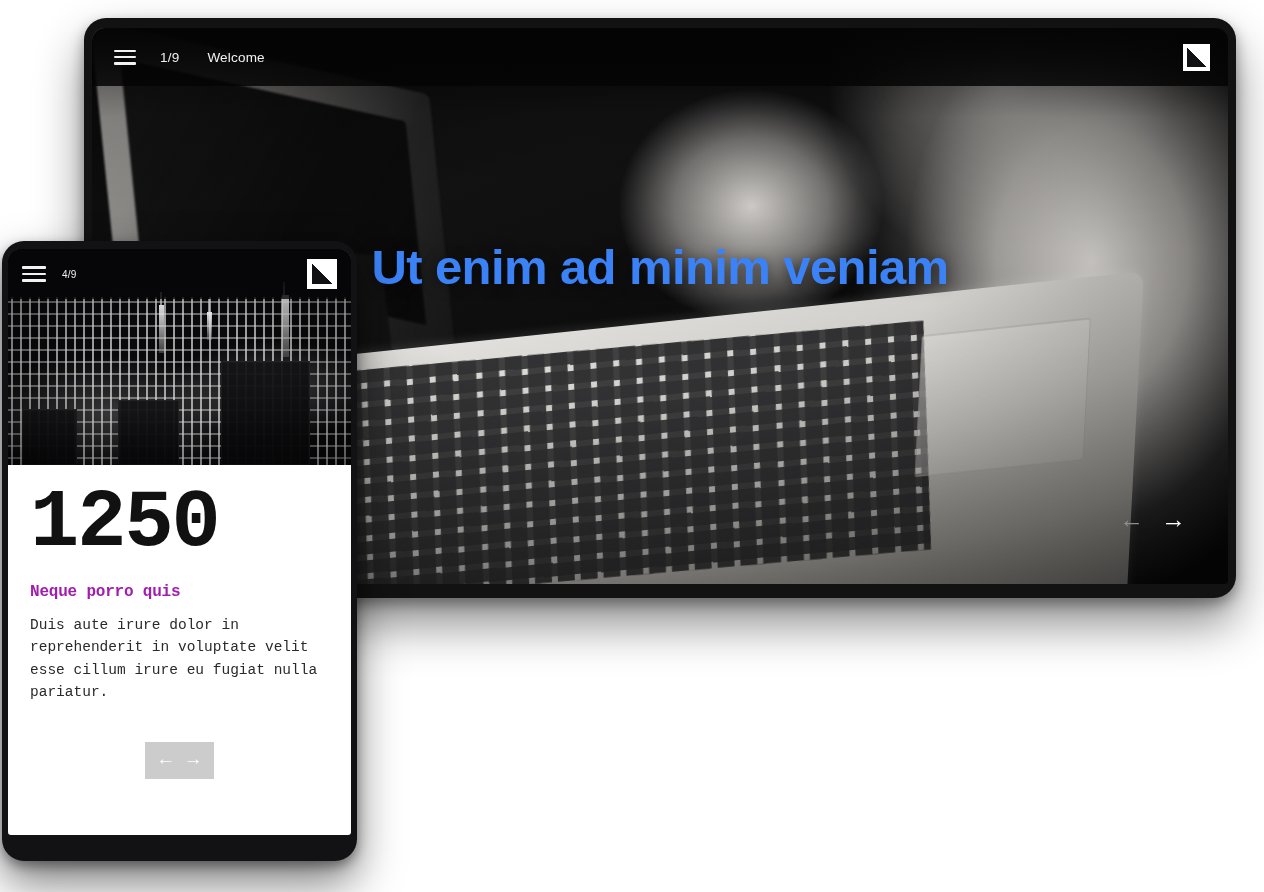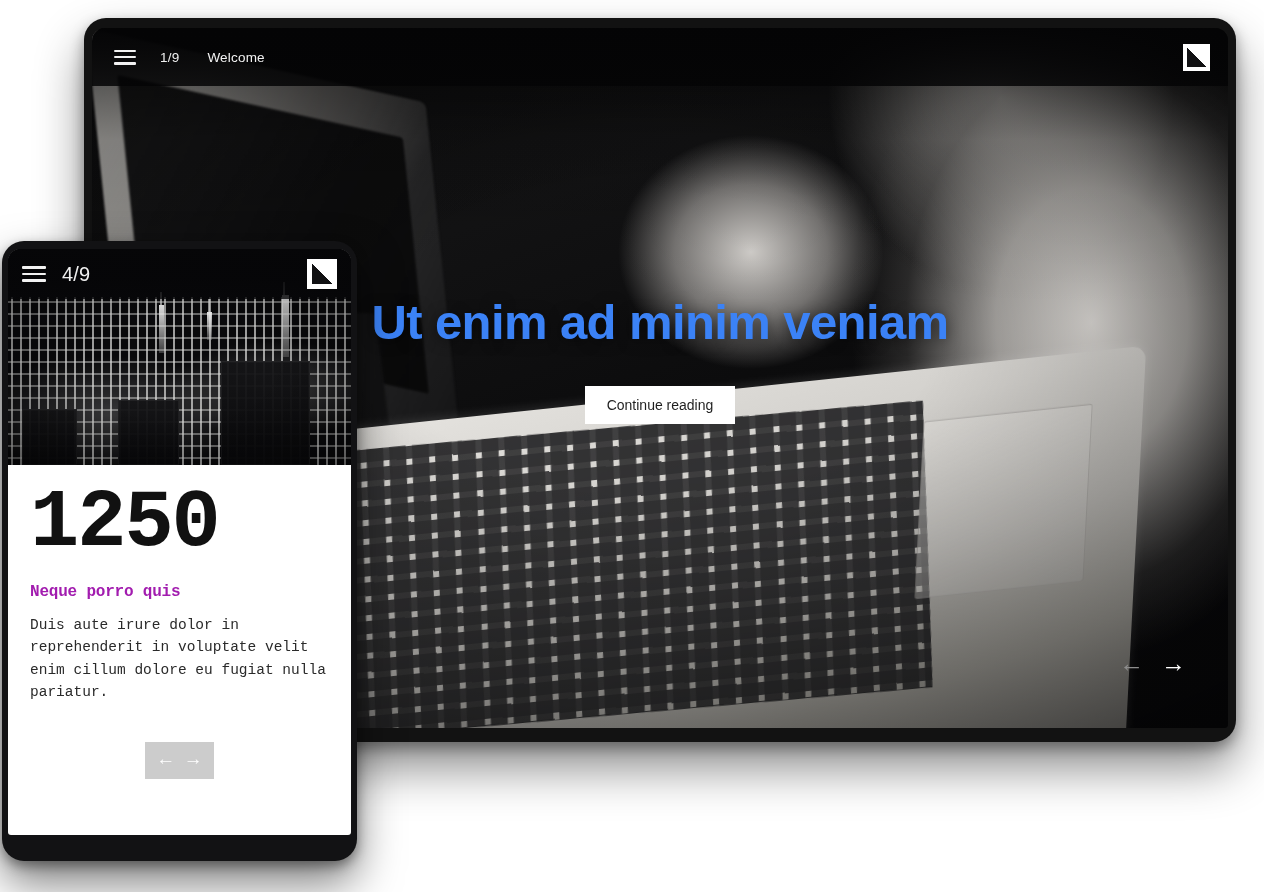--- a/index.html
+++ b/index.html
@@ -15,21 +15,21 @@
     font-family: "Liberation Sans", sans-serif;
     -webkit-font-smoothing: antialiased;
   }
 
   
   .desktop-device {
     position: absolute;
     left: 84px;
     top: 18px;
     width: 1152px;
-    height: 724px;
+    height: 580px;
     background: #121212;
     border-radius: 22px;
     box-shadow: 0 26px 48px rgba(0,0,0,0.45), 0 6px 14px rgba(0,0,0,0.35);
     padding: 10px 8px 14px 8px;
     box-sizing: border-box;
   }
   .desktop-screen {
     position: relative;
     width: 100%;
     height: 100%;
@@ -321,21 +321,21 @@
     left: 0; right: 0; top: 0;
     height: 50px;
     display: flex;
     align-items: center;
     padding: 0 0 0 14px;
     box-sizing: border-box;
     z-index: 8;
     background: linear-gradient(to bottom, rgba(6,6,8,0.98), rgba(6,6,8,0.78));
   }
   .mobile-topbar .hamburger { margin-right: 16px; width: 24px; height: 16px; }
-  .mobile-topbar .slide-counter { font-size: 20px; margin-right: 0; }
+  .mobile-topbar .slide-counter { font-size: 10px; margin-right: 0; }
   .mobile-logo {
     margin-left: auto;
     width: 30px; height: 30px;
     background: #ffffff;
     position: relative;
     overflow: hidden;
     margin-right: 14px;
     cursor: pointer;
     flex: none;
   }
@@ -430,21 +430,20 @@
         <span></span>
         <span></span>
       </div>
       <div class="slide-counter">1/9</div>
       <div class="slide-title">Welcome</div>
       <div class="brand-logo"></div>
     </div>
 
     <div class="hero-content">
       <h1 class="hero-title">Ut enim ad minim veniam</h1>
-      <button class="hero-cta">Continue reading</button>
     </div>
 
     <div class="desk-nav">
       <span class="arrow prev">←</span>
       <span class="arrow next">→</span>
     </div>
 
   </div>
 </div>
 
@@ -469,21 +468,21 @@
           <span></span>
         </div>
         <div class="slide-counter">4/9</div>
         <div class="mobile-logo"></div>
       </div>
     </div>
 
     <div class="stat-panel">
       <div class="stat-number">1250</div>
       <h2 class="stat-heading">Neque porro quis</h2>
-      <p class="stat-body">Duis aute irure dolor in reprehenderit in voluptate velit enim cillum dolore eu fugiat nulla pariatur.</p>
+      <p class="stat-body">Duis aute irure dolor in reprehenderit in voluptate velit esse cillum irure eu fugiat nulla pariatur.</p>
 
       <div class="stat-next">
         <div class="mob-nav">
           <span class="arrow">←</span>
           <span class="arrow">→</span>
         </div>
       </div>
     </div>
 
   </div>

